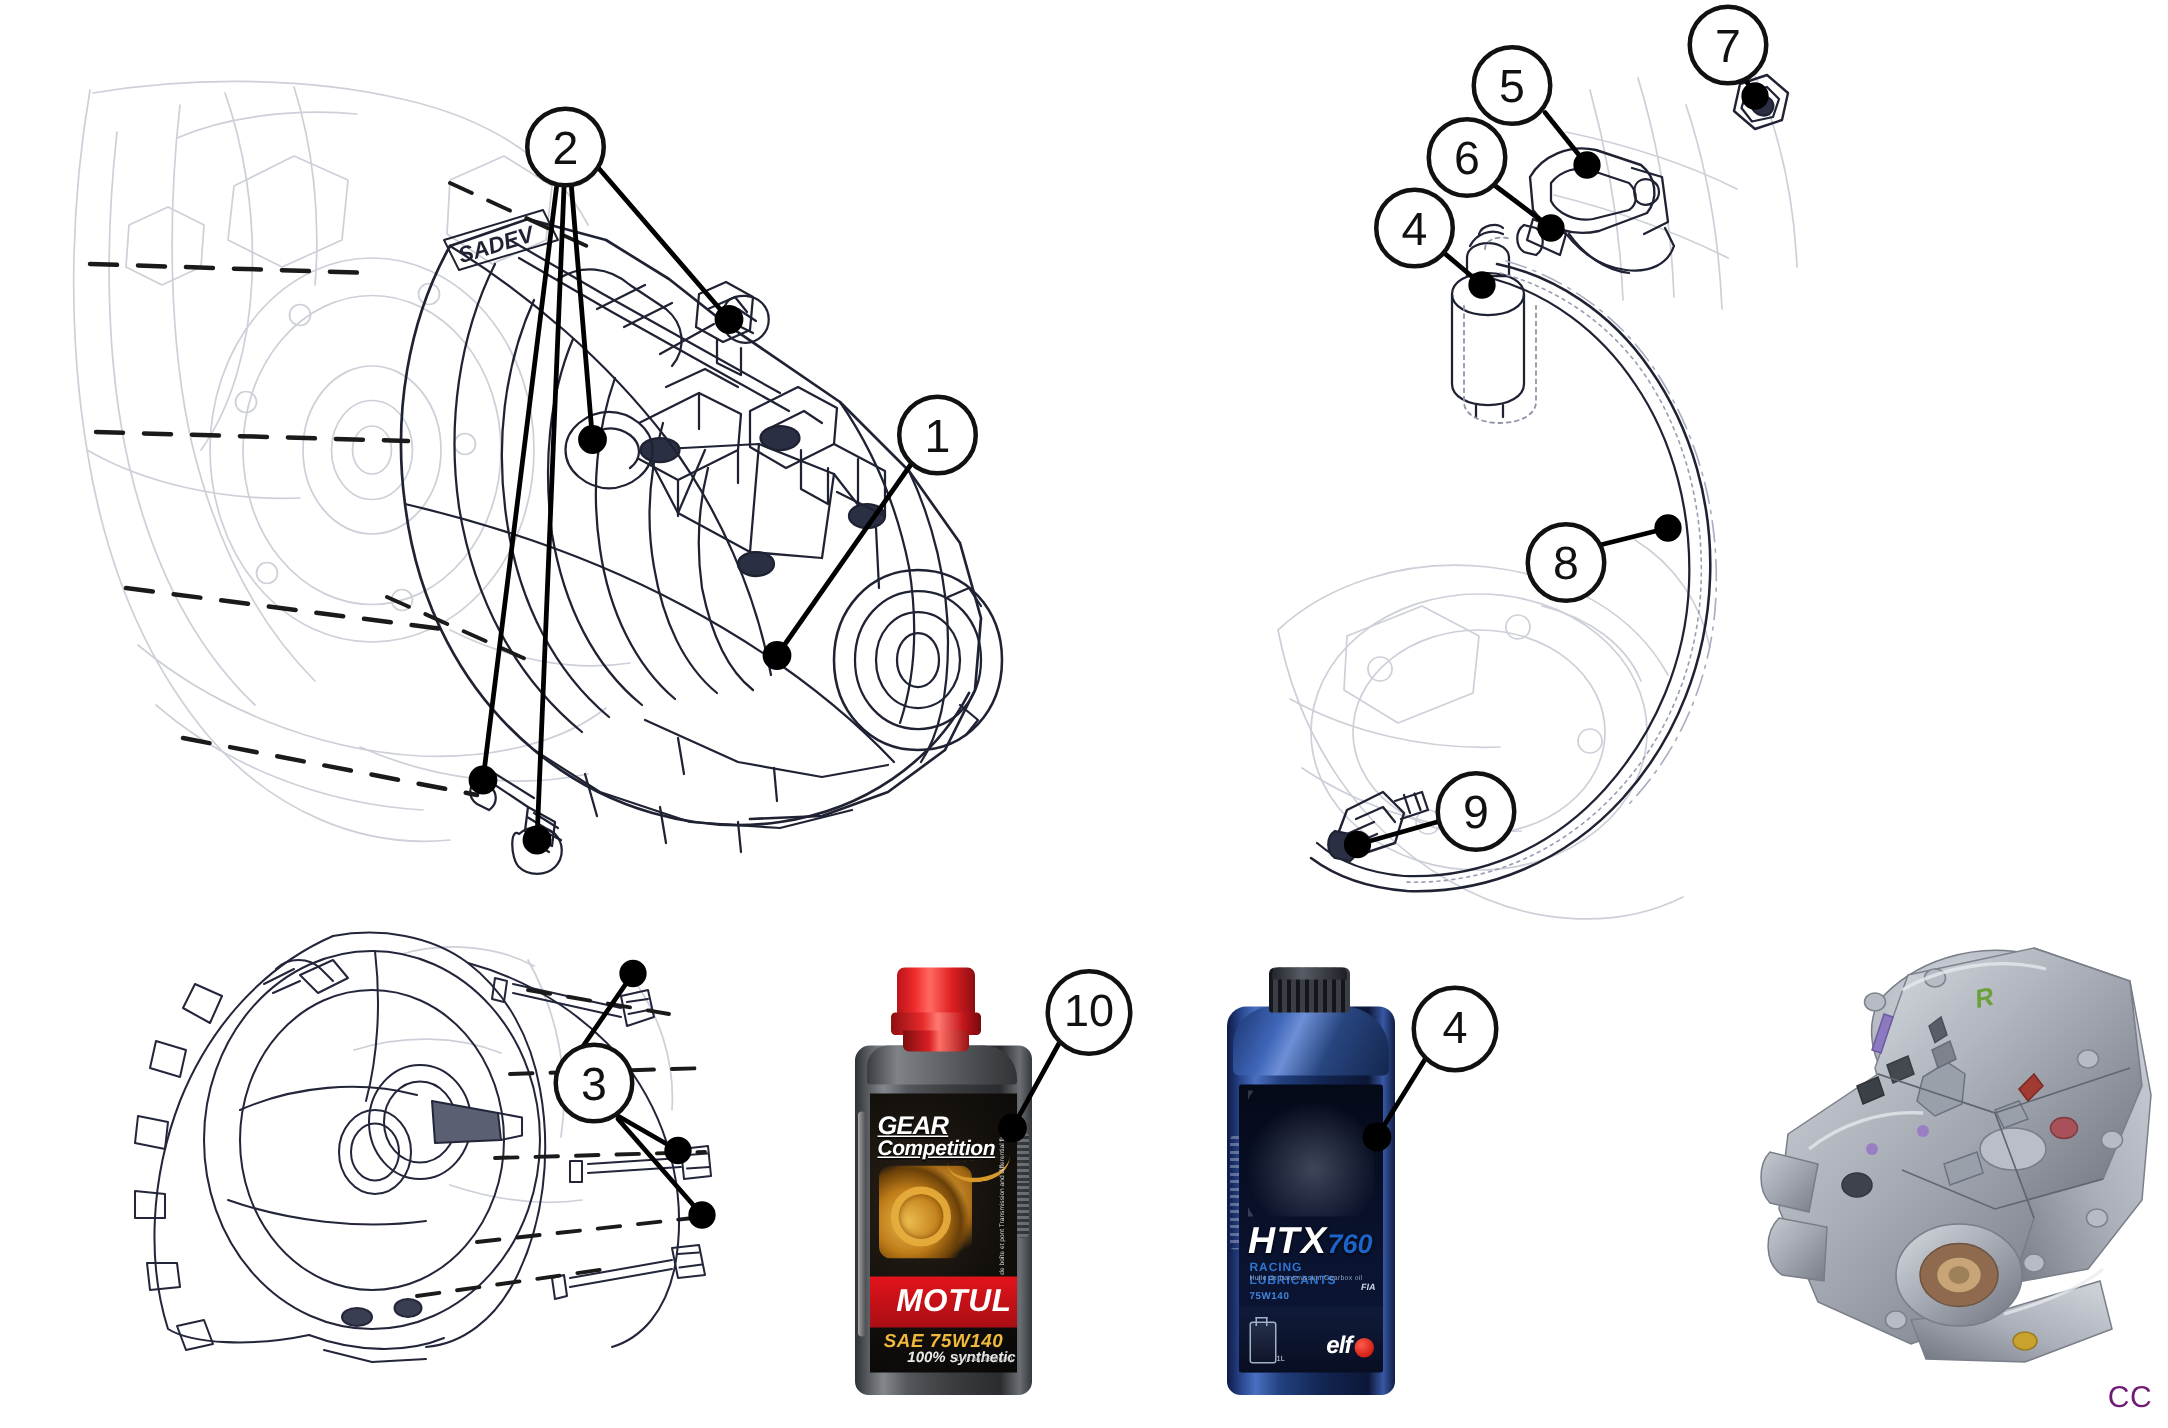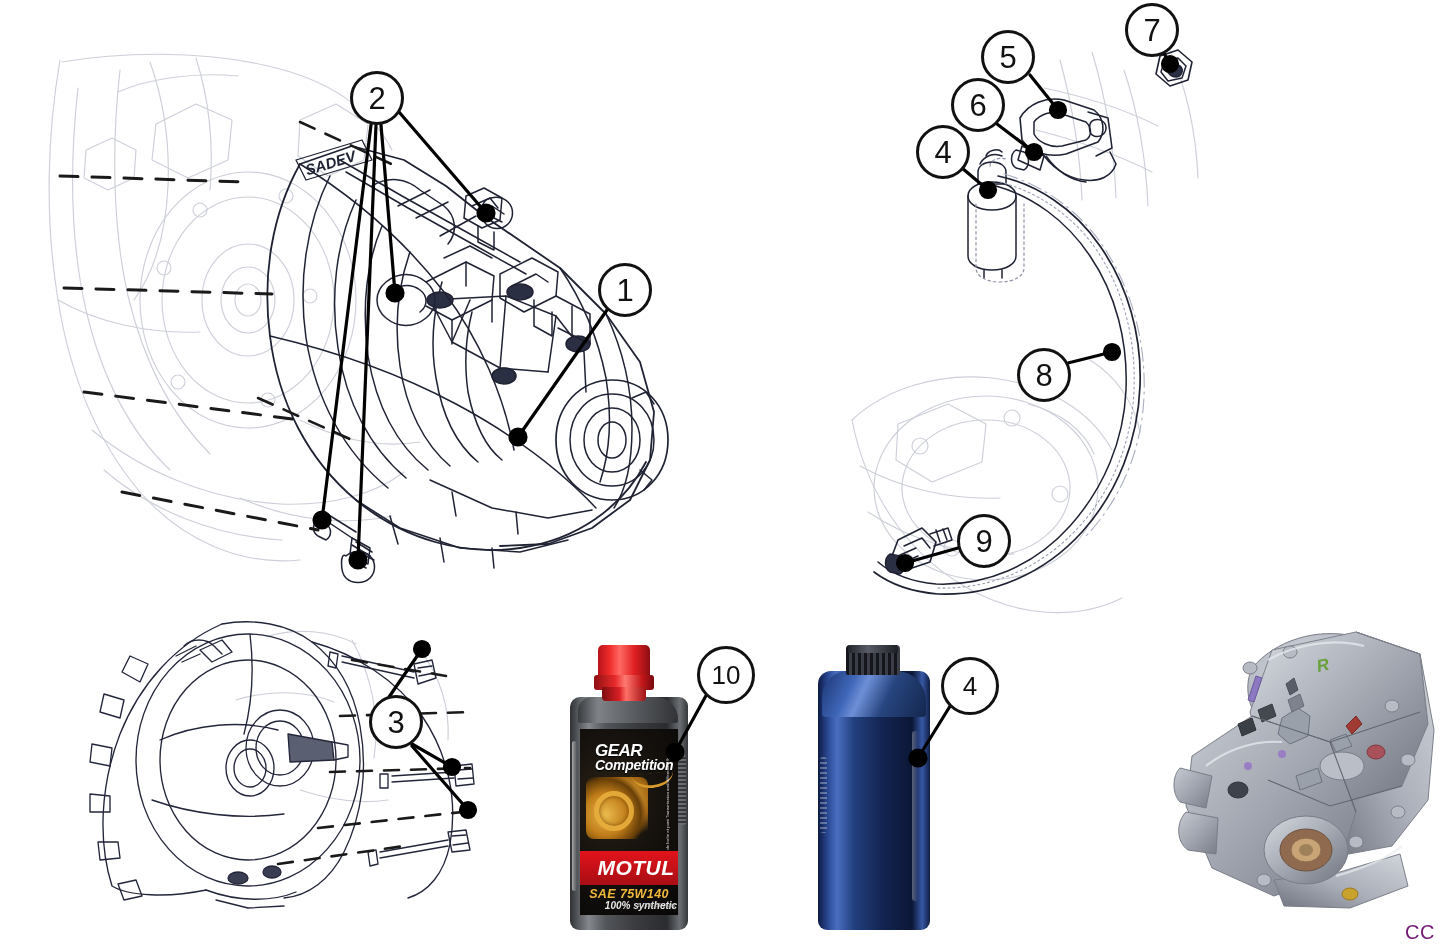--- a/index.html
+++ b/index.html
@@ -32,21 +32,21 @@
     display: flex;
     align-items: center;
     justify-content: center;
     font-family: "Liberation Sans", sans-serif;
     font-size: 31px;
     line-height: 1;
     color: #111111;
     z-index: 40;
     user-select: none;
   }
-  .callout.wide { width: 58px; height: 58px; margin-left:-29px; margin-top:-29px; font-size: 26px;}
+  .callout.wide { width: 58px; height: 58px; margin-left:-29px; margin-top:-29px; font-size: 30px;}
   
   .layer {
     position: absolute;
     left: 0;
     top: 0;
     width: 1445px;
     height: 952px;
   }
   .layer.leaders { z-index: 30; }
   .layer.art     { z-index: 10; }
@@ -105,24 +105,25 @@
     border-radius: 8px;
     opacity: .95;
   }
   .mt-gear-ring{
     position:absolute; left:14px; top:62px; width:30px; height:30px;
     border:5px solid #e8ae3c; border-radius:50%;
     box-shadow: inset 0 0 4px #7b4a08;
     opacity:.9;
   }
   .mt-gear-txt {
-    position:absolute; left:15px; top:14px; width:92px;
+    position:absolute; left:5px; top:14px; width:92px;
     color:#ffffff; font-family:"Liberation Sans", sans-serif;
     font-weight:bold; font-style:italic; line-height:.96;
     text-shadow: 0 1px 1px #000;
+    text-decoration: underline;
   }
   .mt-gear-txt .l1 { font-size:17px; letter-spacing:-.5px; }
   .mt-gear-txt .l2 { font-size:14px; letter-spacing:-.3px; }
   .mt-swoosh {
     position:absolute; left:52px; top:44px; width:42px; height:12px;
     border-bottom:3px solid #d79a2a; border-radius:0 0 50% 50%/0 0 100% 100%;
     transform: rotate(-7deg);
   }
   .mt-fineprint{
     position:absolute; right:3px; top:72px; width:34px;
@@ -757,20 +758,39 @@
     </div>
   </div>
 
   <div class="bottle" id="elf-bottle">
     <div class="ef-body"></div>
     <div class="ef-shoulder"></div>
     <div class="ef-hl"></div>
     <div class="ef-grip"></div>
     <div class="ef-cap"></div>
     <div class="ef-cap-top"></div>
+    <div class="ef-label">
+      <div class="ef-engine"></div>
+      <div class="ef-htx">
+        <span>HTX</span><i>760</i>
+      </div>
+      <div class="ef-sub">RACING LUBRICANTS</div>
+      <div class="ef-sub2">Huile de transmission
+Gearbox oil</div>
+      <div class="ef-grade">75W140</div>
+      <div class="ef-fia">FIA</div>
+      <div class="ef-footer">
+        <div class="ef-jug"></div>
+        <div class="ef-litre">1L</div>
+        <div class="ef-logo">
+          <span class="word">elf</span>
+          <span class="dot"></span>
+        </div>
+      </div>
+    </div>
   </div>
 
   <div class="callout" style="left:625px; top:290px;">1</div>
   <div class="callout" style="left:377px; top:98px;">2</div>
   <div class="callout" style="left:396px; top:722px;">3</div>
   <div class="callout" style="left:943px; top:152px;">4</div>
   <div class="callout" style="left:1008px; top:57px;">5</div>
   <div class="callout" style="left:978px; top:105px;">6</div>
   <div class="callout" style="left:1152px; top:30px;">7</div>
   <div class="callout" style="left:1044px; top:375px;">8</div>

